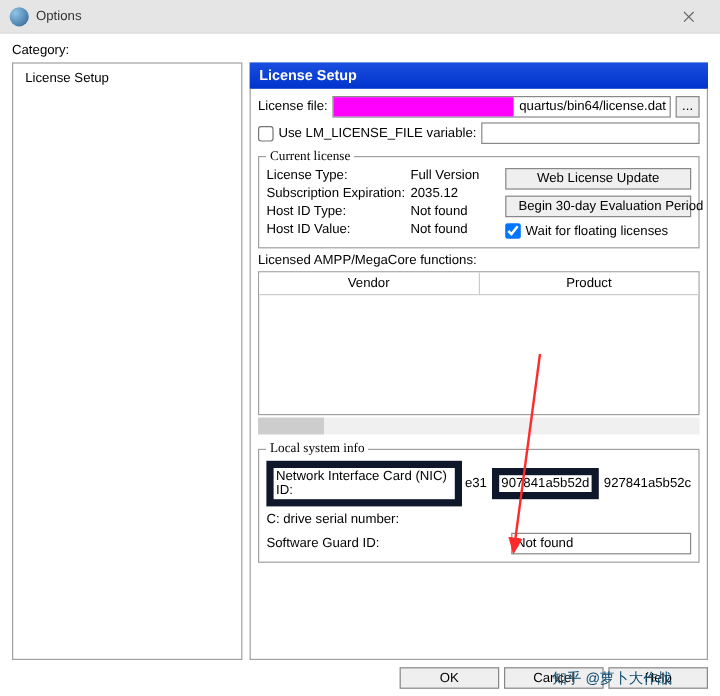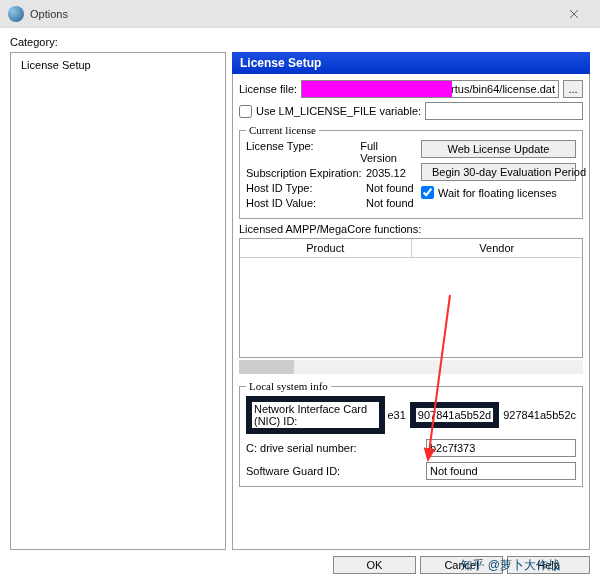--- a/index.html
+++ b/index.html
@@ -42,21 +42,21 @@
 .curlic-left .r .k { width: 120px; }
 .curlic-right { width: 155px; display: flex; flex-direction: column; gap: 5px; }
 
 .functions-list { height: 120px; border: 1px solid #a0a0a0; overflow: hidden; }
 .functions-head { display: flex; }
 .functions-head .col { flex: 1; text-align: center; border-right: 1px solid #ccc; border-bottom: 1px solid #ccc; padding: 3px 0; background: #fff; }
 .functions-head .col:last-child { border-right: none; }
 .hscroll { position: relative; height: 14px; background: #f0f0f0; margin-top: 2px; }
 .hscroll .thumb { position: absolute; left: 0; top: 0; height: 14px; width: 55px; background: #cdcdcd; }
 
-.localrow { display: flex; align-items: center; margin-bottom: 5px; gap: 0; }
+.localrow { display: flex; align-items: center; margin-bottom: 5px; gap: 24px; }
 .localrow .k { width: 180px; }
 .localrow input { flex: 1; }
 
 .hl-pink { border: 6px solid #0f172a; padding: 1px 2px; display: inline-block; }
 .nic-wrap { display: flex; align-items: center; gap: 4px; margin-bottom: 5px; }
 
 .arrow { position: absolute; pointer-events: none; z-index: 10; }
 
 .footer { display: flex; justify-content: flex-end; gap: 4px; padding: 6px 0 0 0; position: relative; }
 .footer .btn { width: 83px; text-align: center; }
@@ -130,22 +130,22 @@
                 <input type="checkbox" checked="" style="">
                 <span>Wait for floating licenses</span>
               </label>
             </div>
           </div>
         </fieldset>
 
         <div class="lbl" style="margin-bottom:3px">Licensed AMPP/MegaCore functions:</div>
         <div class="functions-list">
           <div class="functions-head">
+            <div class="col">Vendor</div>
             <div class="col">Product</div>
-            <div class="col">Vendor</div>
           </div>
         </div>
         <div class="hscroll">
             <div class="thumb"></div>
           </div>
 
         <fieldset style="margin-top:6px">
           <legend>Local system info</legend>
 
           <div class="nic-wrap">
@@ -154,21 +154,20 @@
             </span>
             <span style="margin-left:-2px">e31</span>
             <span class="hl-pink" style="font-family:inherit">
               <span>907841a5b52d</span>
             </span>
             <span>927841a5b52c</span>
           </div>
 
           <div class="localrow">
             <span class="k">C: drive serial number:</span>
-            <input type="text" value="b2c7f373" style="">
           </div>
           <div class="localrow" style="margin-bottom:0">
             <span class="k">Software Guard ID:</span>
             <input type="text" value="Not found" style="">
           </div>
         </fieldset>
 
       </div>
     </div>
   </div>

